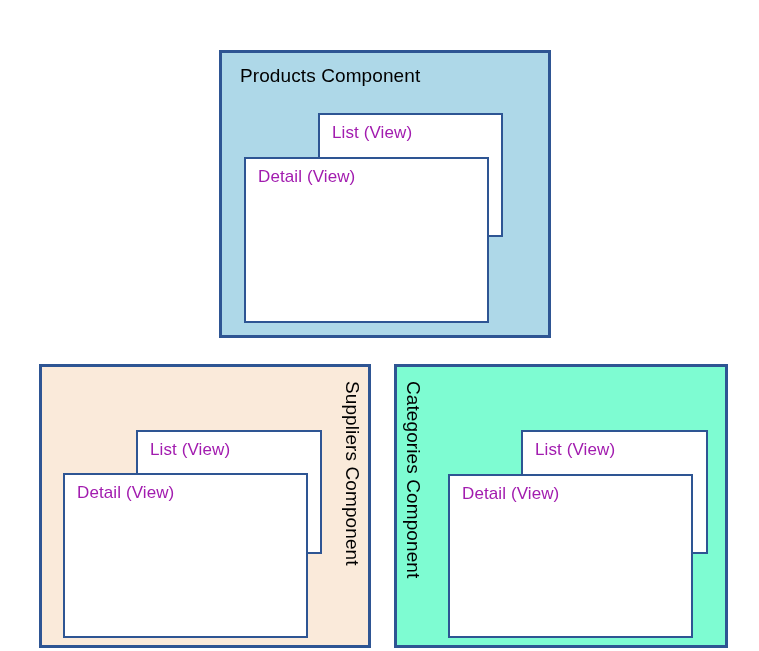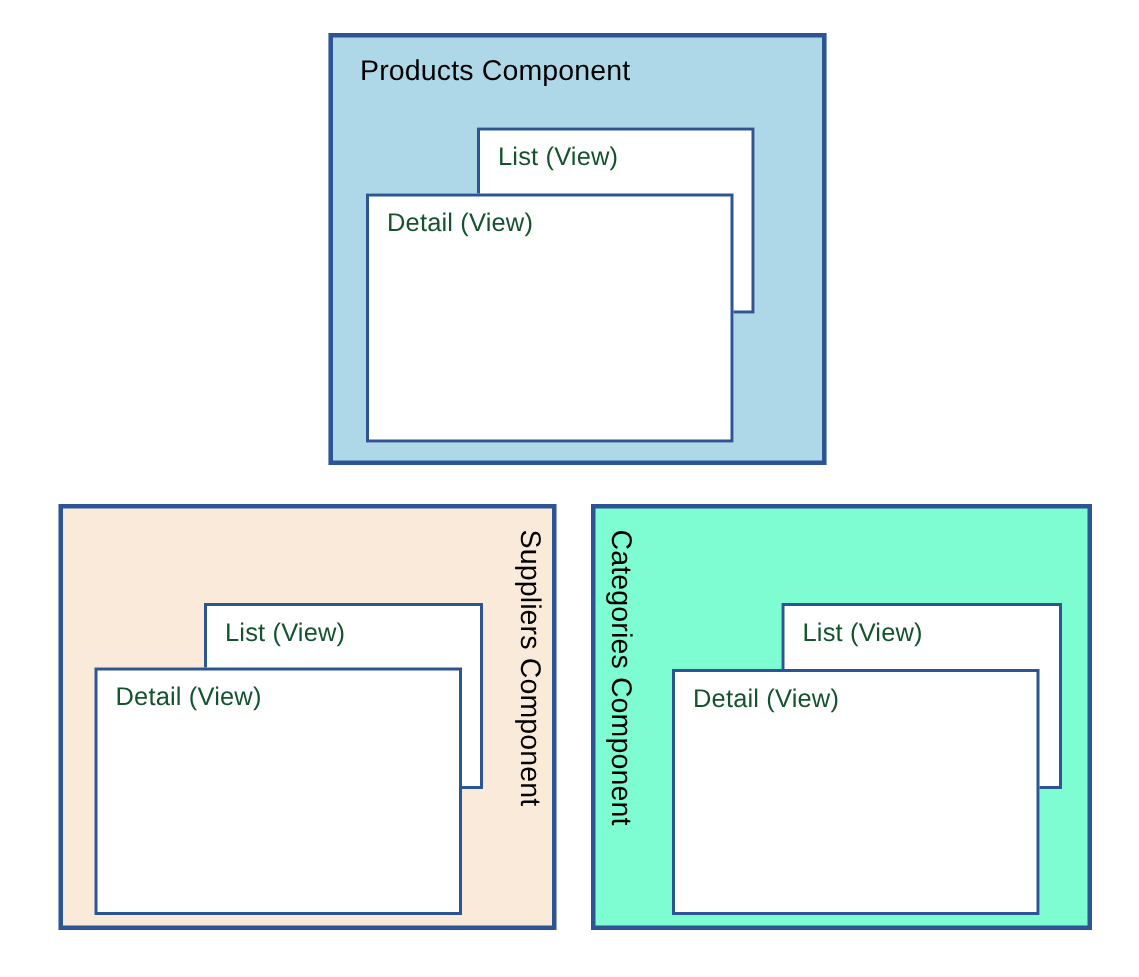--- a/index.html
+++ b/index.html
@@ -18,20 +18,21 @@
   .canvas {
     position: absolute;
     inset: 0;
   }
 
   
   .component {
     position: absolute;
     box-sizing: border-box;
     border: 3px solid #2e5593;
+    margin-top: 28px;
   }
 
   .component-title {
     position: absolute;
     color: #000000;
     font-size: 19px;
     line-height: 1.15;
     white-space: nowrap;
     letter-spacing: 0.1px;
   }
@@ -60,21 +61,21 @@
     position: absolute;
     box-sizing: border-box;
     background: #ffffff;
     border: 2px solid #2e5593;
   }
   .view-label {
     position: absolute;
     top: 8px;
     left: 12px;
     font-size: 17px;
-    color: #14532d;
+    color: #a21caf;
     white-space: nowrap;
     letter-spacing: 0.1px;
   }
 
   
   .list-box   { z-index: 2; }
   .detail-box { z-index: 3; padding-left: 32px; }
 
   
   #products-component {

